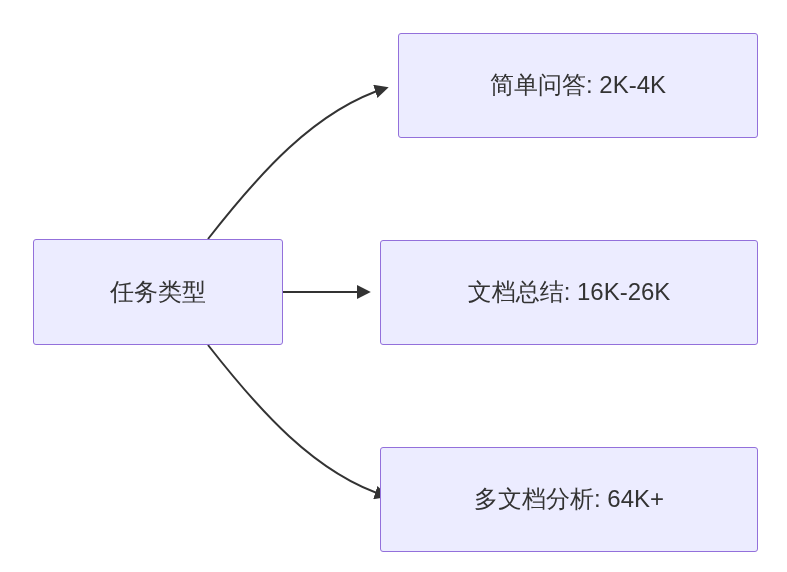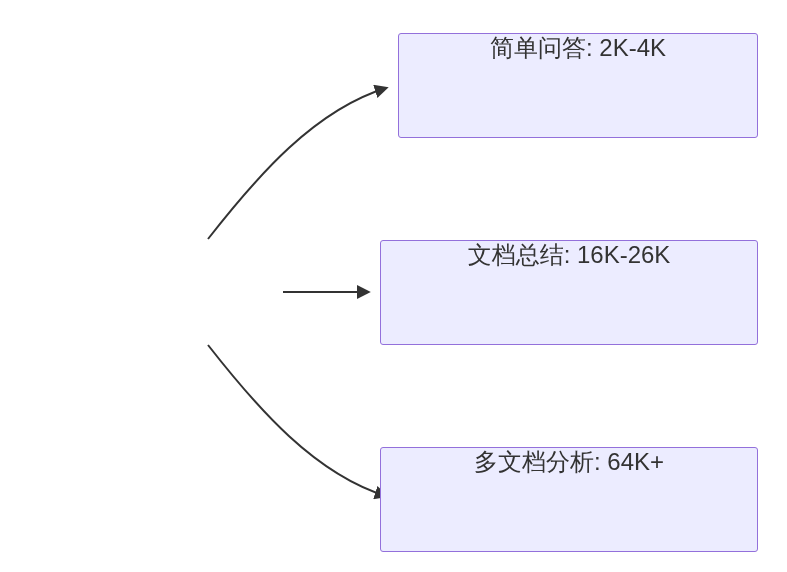--- a/index.html
+++ b/index.html
@@ -30,21 +30,21 @@
     fill: none;
     stroke: var(--edge-color, #333333);
     stroke-width: 2px;
   }
   .arrowhead {
     fill: var(--edge-color, #333333);
   }
   .node {
     position: absolute;
     display: flex;
-    align-items: flex-start;
+    align-items: center;
     justify-content: center;
     background: var(--node-fill, #ECECFF);
     border: 1.5px solid var(--node-border, #9370DB);
     border-radius: 3px;
     color: #333333;
     font-size: 24px;
     line-height: 1.2;
     text-align: center;
     box-sizing: border-box;
   }
@@ -82,20 +82,23 @@
     <defs>
       <marker id="arrow" viewBox="0 0 10 10" refX="8" refY="5" markerWidth="7" markerHeight="7" orient="auto">
         <path class="arrowhead" d="M0,0 L10,5 L0,10 z"></path>
       </marker>
     </defs>
     <path class="edge" d="M208,239 C258,175 315,110 386,88" marker-end="url(#arrow)"></path>
     <path class="edge" d="M283,292 L368,292" marker-end="url(#arrow)"></path>
     <path class="edge" d="M208,345 C258,409 315,474 386,496" marker-end="url(#arrow)"></path>
   </svg>
 
+  <div class="node node-root">
+    <span>任务类型</span>
+  </div>
 
   <div class="node node-a">
     <span>简单问答: 2K-4K</span>
   </div>
 
   <div class="node node-b">
     <span>文档总结: 16K-26K</span>
   </div>
 
   <div class="node node-c">

